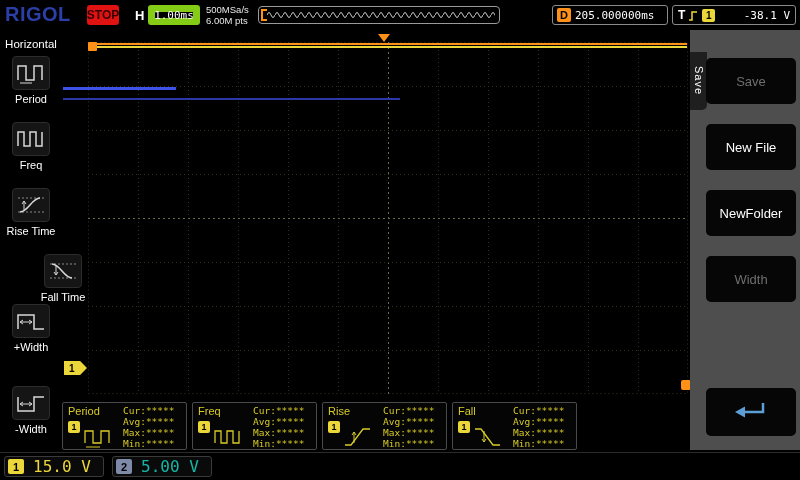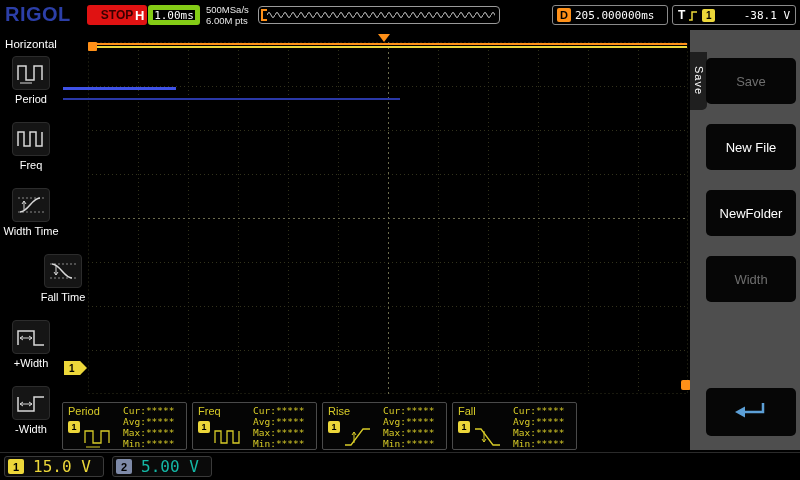--- a/index.html
+++ b/index.html
@@ -2,23 +2,23 @@
 <html><head>
 <meta charset="utf-8">
 <style>
   * { margin:0; padding:0; box-sizing:border-box; }
   html,body { width:800px; height:480px; background:#000; font-family:"Liberation Sans",sans-serif; position:relative; overflow:hidden; }
   .mono { font-family:"DejaVu Sans Mono",monospace; }
 
   
   .top-bar { position:absolute; left:0; top:0; width:800px; height:30px; background:#000;padding-left:45px; }
   .logo { position:absolute; left:5px; top:3px; font-size:20px; font-weight:bold; color:#2c3fa8; letter-spacing:.5px; }
-  .stop-badge { position:absolute; left:87px; top:5px; width:60px; height:20px; background:#e01212; color:#3a0000; font-weight:bold; font-size:12px; display:flex; align-items:center; justify-content:center; border-radius:3px; }
+  .stop-badge { position:absolute; left:87px; top:5px; width:32px; height:20px; background:#e01212; color:#3a0000; font-weight:bold; font-size:12px; display:flex; align-items:center; justify-content:center; border-radius:3px; }
   .h-label { position:absolute; left:135px; top:8px; color:#fff; font-weight:bold; font-size:13px; }
-  .timebase-box { position:absolute; left:148px; top:5px; width:52px; height:20px; border:5px solid #84cc16; border-radius:3px; color:#fff; font-size:11px; display:flex; align-items:center; justify-content:center; }
+  .timebase-box { position:absolute; left:148px; top:5px; width:52px; height:20px; border:7px solid #84cc16; border-radius:3px; color:#fff; font-size:11px; display:flex; align-items:center; justify-content:center; }
   .rate-block { position:absolute; left:206px; top:4px; color:#e8e8e8; font-size:9.5px; line-height:11px; }
   .preview-box { position:absolute; left:258px; top:6px; width:242px; height:18px; border:1px solid #9a9a9a; border-radius:4px; }
   .preview-bracket { position:absolute; left:2px; top:2px; width:6px; height:12px; border-left:2px solid #ff9018; border-top:2px solid #ff9018; border-bottom:2px solid #ff9018; }
   .delay-box { position:absolute; left:552px; top:5px; width:116px; height:20px; border:1px solid #8a8a8a; border-radius:3px; display:flex; align-items:center; gap:4px; padding:0 4px; }
   .delay-badge { width:14px; height:14px; background:#ff9018; color:#000; font-weight:bold; font-size:11px; display:flex; align-items:center; justify-content:center; border-radius:2px; flex:none; }
   .delay-value { color:#fff; font-size:11px; }
   .trigger-box { position:absolute; left:672px; top:5px; width:124px; height:20px; border:1px solid #8a8a8a; border-radius:3px; display:flex; align-items:center; gap:3px; padding:0 5px; }
   .trig-t { color:#fff; font-weight:bold; font-size:12px; }
   .src-badge { width:13px; height:13px; background:#ecd73a; color:#000; font-weight:bold; font-size:10px; display:flex; align-items:center; justify-content:center; border-radius:2px; flex:none; }
   .trig-level { color:#fff; font-size:11px; margin-left:auto; }
@@ -128,36 +128,36 @@
 
 <div class="menu-item mi" style="top:188px;">
   <div class="menu-icon-box">
     <svg width="30" height="24">
       <line x1="2" y1="5" x2="28" y2="5" stroke="#8a8a8a" stroke-width="1" stroke-dasharray="2,2"></line>
       <line x1="2" y1="19" x2="28" y2="19" stroke="#8a8a8a" stroke-width="1" stroke-dasharray="2,2"></line>
       <path d="M4,19 C12,19 16,5 24,5" fill="none" stroke="#d8d8d8" stroke-width="1.5"></path>
       <path d="M8,17 V8 M8,8 l-2,3 M8,8 l2,3" fill="none" stroke="#d8d8d8" stroke-width="1"></path>
     </svg>
   </div>
-  <div class="menu-lbl">Width Time</div>
+  <div class="menu-lbl">Rise Time</div>
 </div>
 
 <div class="menu-item mi" style="top:254px;margin-left:32px;">
   <div class="menu-icon-box">
     <svg width="30" height="24">
       <line x1="2" y1="5" x2="28" y2="5" stroke="#8a8a8a" stroke-width="1" stroke-dasharray="2,2"></line>
       <line x1="2" y1="19" x2="28" y2="19" stroke="#8a8a8a" stroke-width="1" stroke-dasharray="2,2"></line>
       <path d="M4,5 C12,5 16,19 24,19" fill="none" stroke="#d8d8d8" stroke-width="1.5"></path>
       <path d="M8,7 V16 M8,16 l-2,-3 M8,16 l2,-3" fill="none" stroke="#d8d8d8" stroke-width="1"></path>
     </svg>
   </div>
   <div class="menu-lbl">Fall Time</div>
 </div>
 
-<div class="menu-item mi" style="top:320px;">
+<div class="menu-item mi" style="top:304px;">
   <div class="menu-icon-box">
     <svg width="30" height="24">
         <path d="M2,20 V6 H18 V20 H28" fill="none" stroke="#d8d8d8" stroke-width="1.5"></path>
         <path d="M4,13 H16 M4,13 l3,-2 M4,13 l3,2 M16,13 l-3,-2 M16,13 l-3,2" fill="none" stroke="#d8d8d8" stroke-width="1"></path>
       </svg>
   </div>
   <div class="menu-lbl">+Width</div>
 </div>
 
 <div class="menu-item mi" style="top:386px;">

